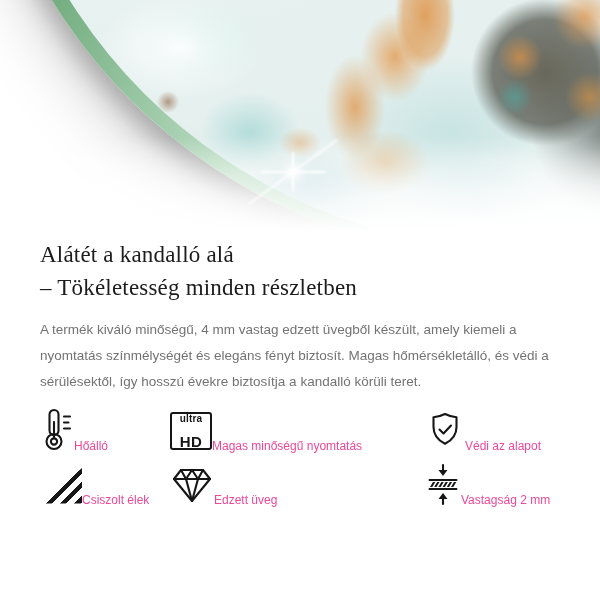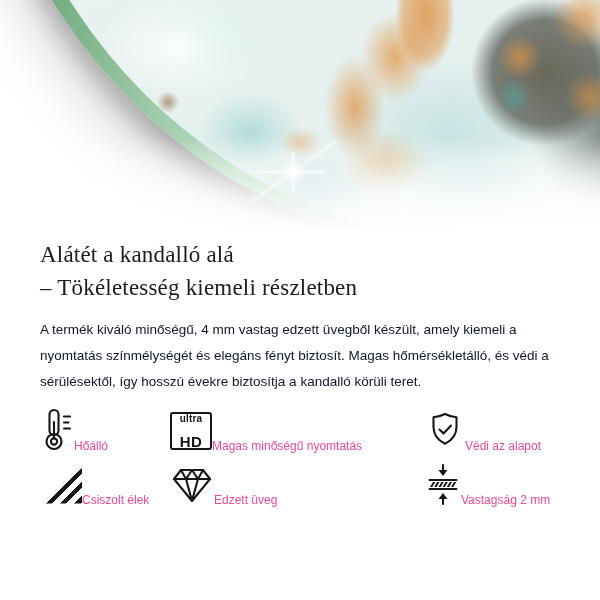--- a/index.html
+++ b/index.html
@@ -57,21 +57,21 @@
     background:
       radial-gradient(ellipse 280px 150px at 540px 252px, rgba(255,255,255,.95), transparent 72%),
       linear-gradient(to bottom, rgba(255,255,255,0) 58%, rgba(255,255,255,.75) 84%, #fff 98%);
   }
 
   
   .content { padding:2px 40px 0 40px; }
   .title { font-family:"Liberation Serif", serif; font-weight:400; color:#1c1c1c;
            font-size:23px; line-height:33px; letter-spacing:.2px; }
   .title span { display:block; }
-  .desc { margin-top:13px; font-size:13.5px; line-height:26px; color:#0f172a; max-width:527px; }
+  .desc { margin-top:13px; font-size:13.5px; line-height:26px; color:#737373; max-width:527px; }
 
   
   .features { display:grid; grid-template-columns:130px 1fr 135px; row-gap:8px;
               margin-top:13px; }
   .feature { display:flex; flex-direction:row; align-items:flex-end; }
   .icon-wrap { height:46px; display:flex; align-items:center; justify-content:center; }
   .feature-label { margin-top:8px; font-size:12px; color:#ec4899; line-height:16px; white-space:nowrap; }
   svg.ic { stroke:#161616; fill:none; stroke-width:2.1; stroke-linecap:round; stroke-linejoin:round; }
   .uhd-box { width:42px; height:38px; border:2.4px solid #161616; border-radius:3px;
              display:flex; flex-direction:column; align-items:center; justify-content:center;
@@ -96,21 +96,21 @@
       <div class="ray ray-h"></div>
       <div class="ray ray-v"></div>
       <div class="core"></div>
     </div>
     <div class="hero-fade"></div>
   </div>
 
   <div class="content">
     <h1 class="title">
       <span>Alátét a kandalló alá</span>
-      <span>– Tökéletesség kiemeli részletben</span>
+      <span>– Tökéletesség minden részletben</span>
     </h1>
     <p class="desc">A termék kiváló minőségű, 4 mm vastag edzett üvegből készült, amely kiemeli a nyomtatás színmélységét és elegáns fényt biztosít. Magas hőmérsékletálló, és védi a sérülésektől, így hosszú évekre biztosítja a kandalló körüli teret.</p>
 
     <div class="features">
 
       <div class="feature">
         <div class="icon-wrap">
           <svg class="ic" width="34" height="46" viewBox="0 0 34 46">
             <rect x="9.5" y="2" width="9" height="25" rx="4.5"></rect>
             <circle cx="14" cy="33.5" r="7.5"></circle>

